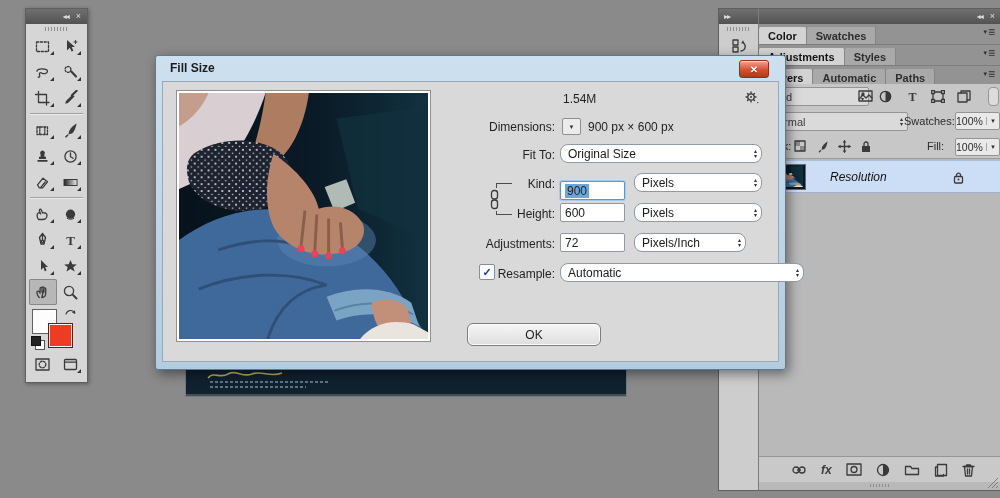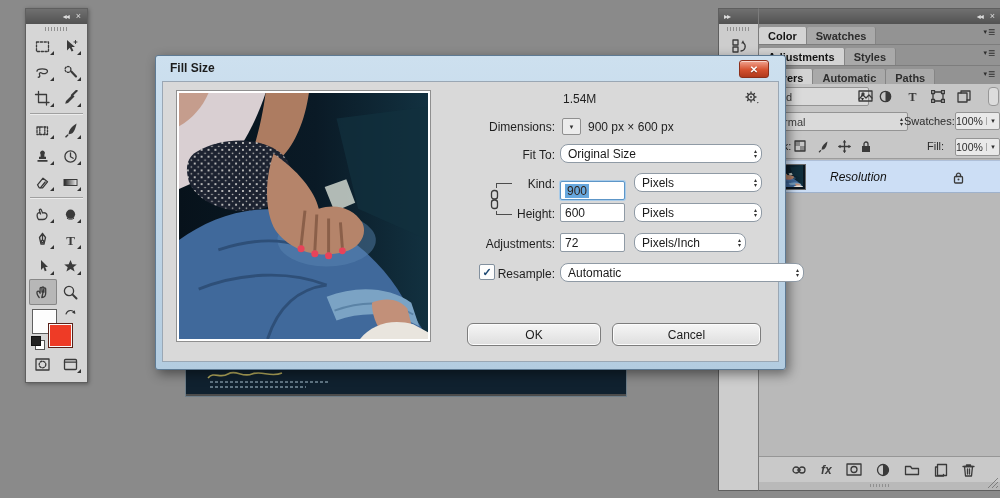--- a/index.html
+++ b/index.html
@@ -552,17 +552,16 @@
       </div>
 
       <span class="chk"></span>
       <span class="lbl" style="top:185px">Resample:</span>
       <div class="ddl" style="left:397px;top:181px;width:244px">
         <span>Automatic</span>
           <span class="spin"></span>
       </div>
 
       <div class="btn" style="left:304px;top:241px;width:132px">OK</div>
-      <div class="btn" style="left:449px;top:241px;width:147px">Cancel</div>
     </div>
   </div>
 
 </div>
 
 </body></html>

